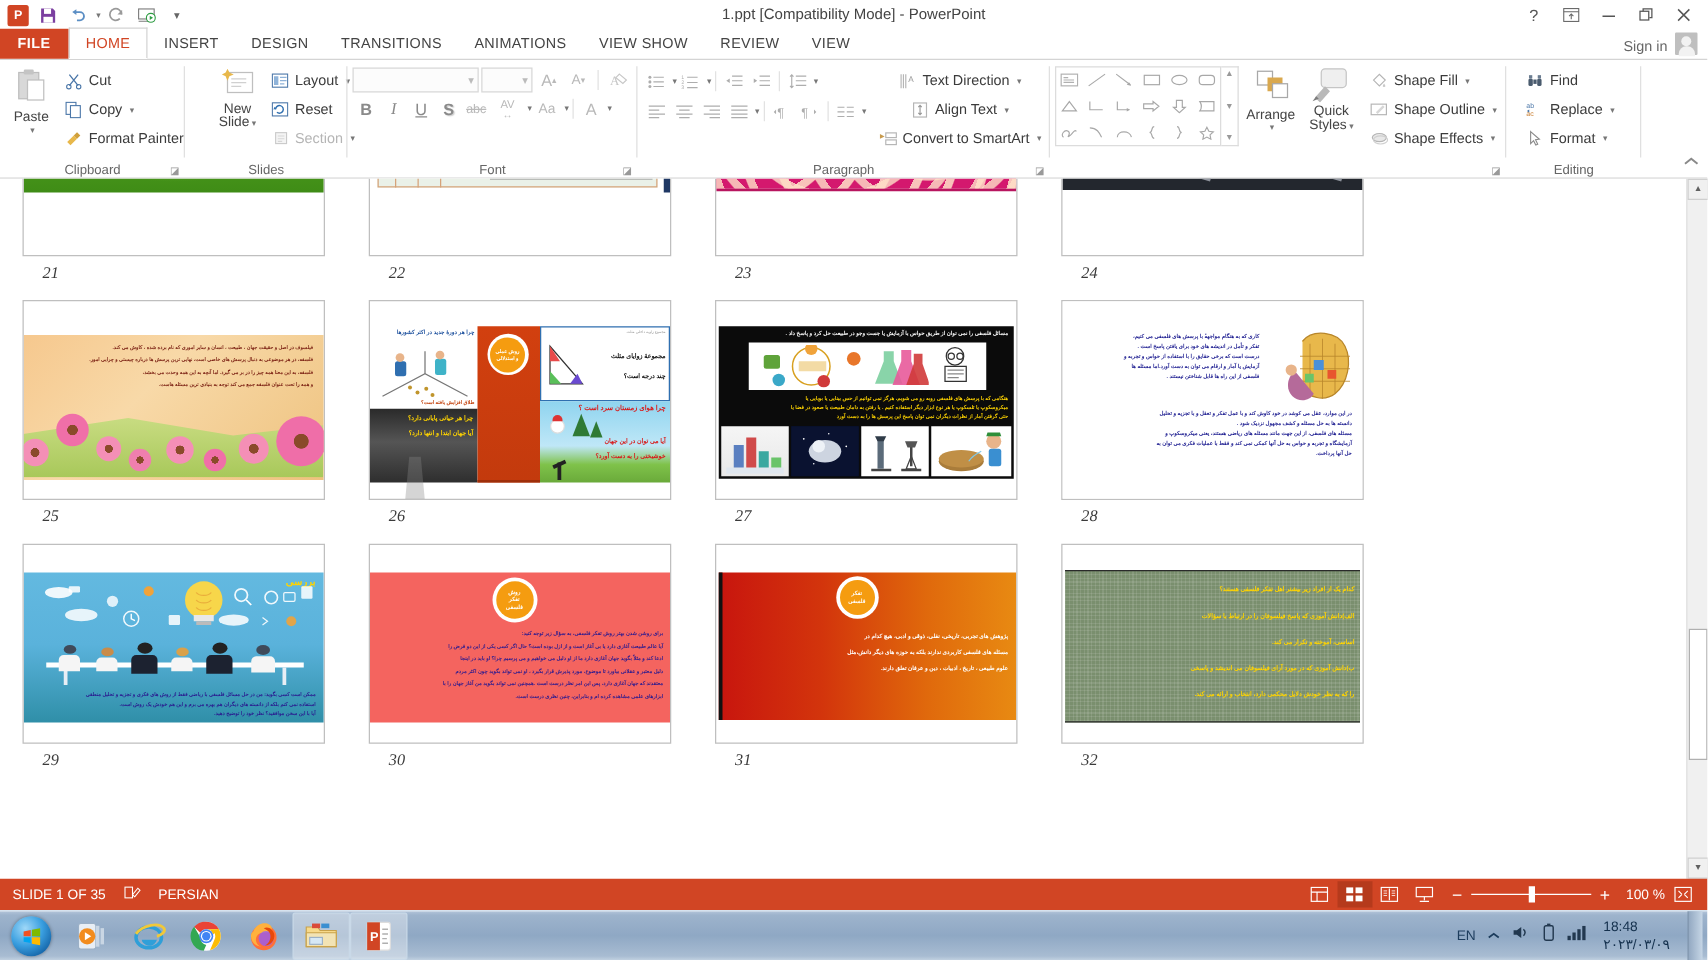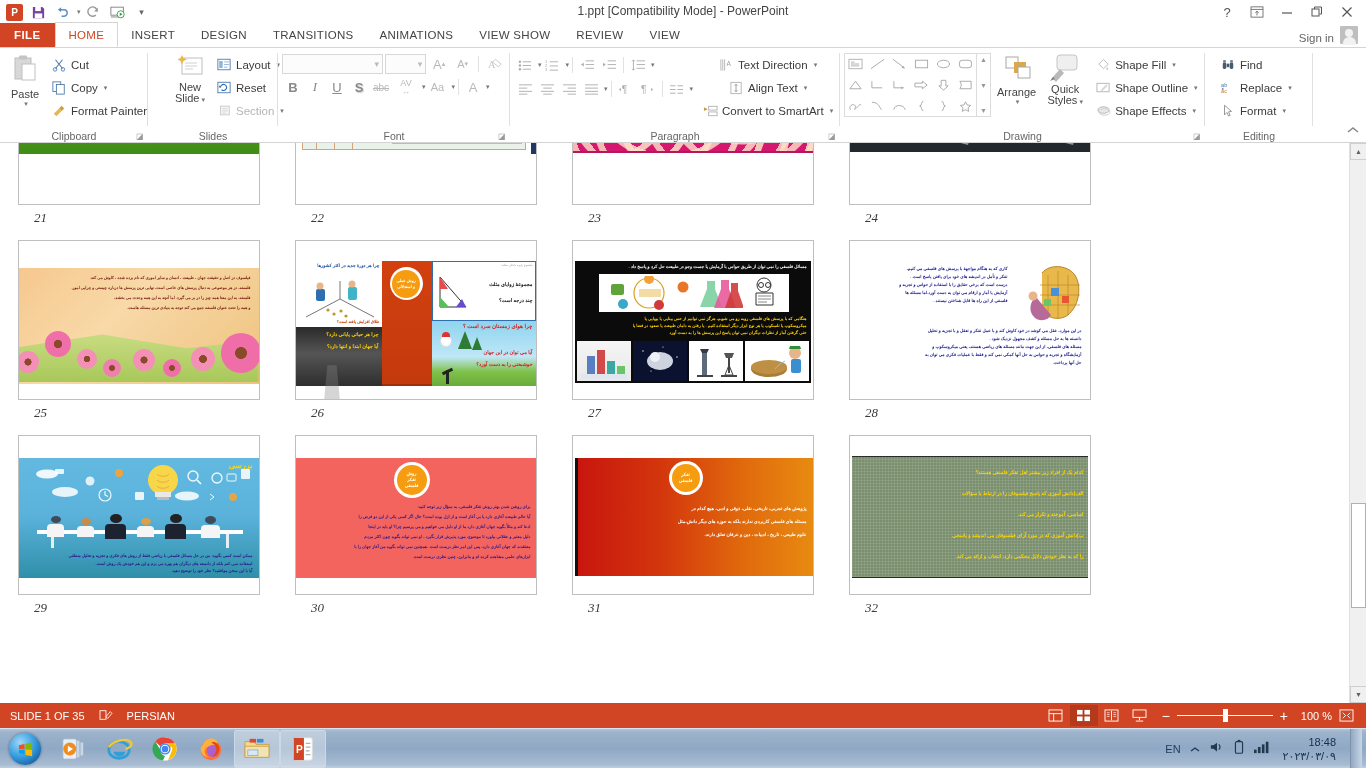--- a/index.html
+++ b/index.html
@@ -186,21 +186,21 @@
   .orb {
     width: 32px; height: 32px; border-radius: 50%;
     background: radial-gradient(circle at 35% 30%, #9fd8f8 0%, #3a9fe0 45%, #1565a8 80%, #0d3d6b 100%);
     display:flex; align-items:center; justify-content:center;
     box-shadow: 0 0 3px rgba(0,0,0,.4);
   }
   .tb-item { width: 46px; height: 38px; display:flex; align-items:center; justify-content:center; }
   .tb-item.pinned-open { background: rgba(255,255,255,.35); border:1px solid #c9d9e8; border-radius: 2px; }
   .tray { position: absolute; right: 0; height: 40px; display:flex; align-items:center; gap: 8px; padding-right: 4px;}
   .tray-lang { font-size: 11px; color: #1c3c5c; }
-  .clock { font-size: 11px; color: #14304d; text-align: right; line-height: 14px; padding: 0 6px;}
+  .clock { font-size: 11px; color: #14304d; text-align: left; line-height: 14px; padding: 0 6px;}
   .showdesktop { width: 12px; height: 40px; background: linear-gradient(to right,#93a9c2,#c6d6e6);
      border-left: 1px solid #7e93ab; }
 </style>
 </head>
 <body>
 
 <div class="titlebar">
   <div class="qat">
     <div class="qat-btn">
       <div class="pp-logo">P</div>
@@ -719,21 +719,20 @@
             <svg width="15" height="14" viewBox="0 0 16 14">
                 <ellipse cx="8" cy="6" rx="6" ry="3.5" fill="#e8e8e8" stroke="#b5b5b5"></ellipse>
                 <ellipse cx="9" cy="8" rx="6" ry="3.5" fill="none" stroke="#cfcfcf"></ellipse>
               </svg>
           </span>
           <span>Shape Effects</span>
           <span class="caret">▾</span>
         </div>
       </div>
     </div>
-    <div class="grp-label">Drawing</div>
     <div class="grp-dialog">◪</div>
   </div>
 
   <div class="grp" style="width:108px;">
     <div class="grp-body">
       <div class="col" style="padding-left:6px;">
         <div class="smallbtn">
           <span class="icon16">
             <svg width="14" height="13" viewBox="0 0 16 14">
                 <rect x="2" y="5" width="4" height="7" rx="1.5" fill="#4a5b6e"></rect>

